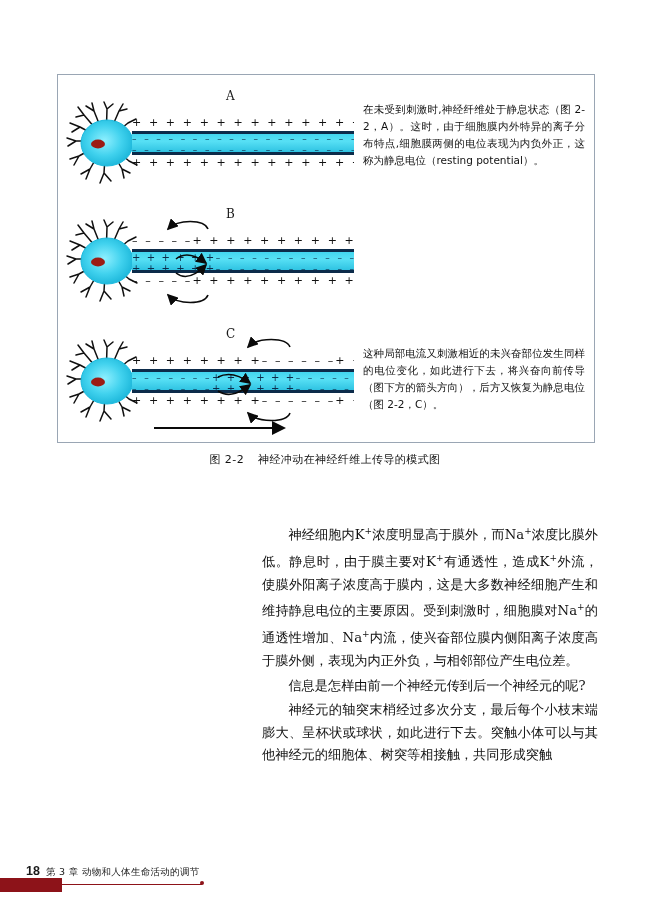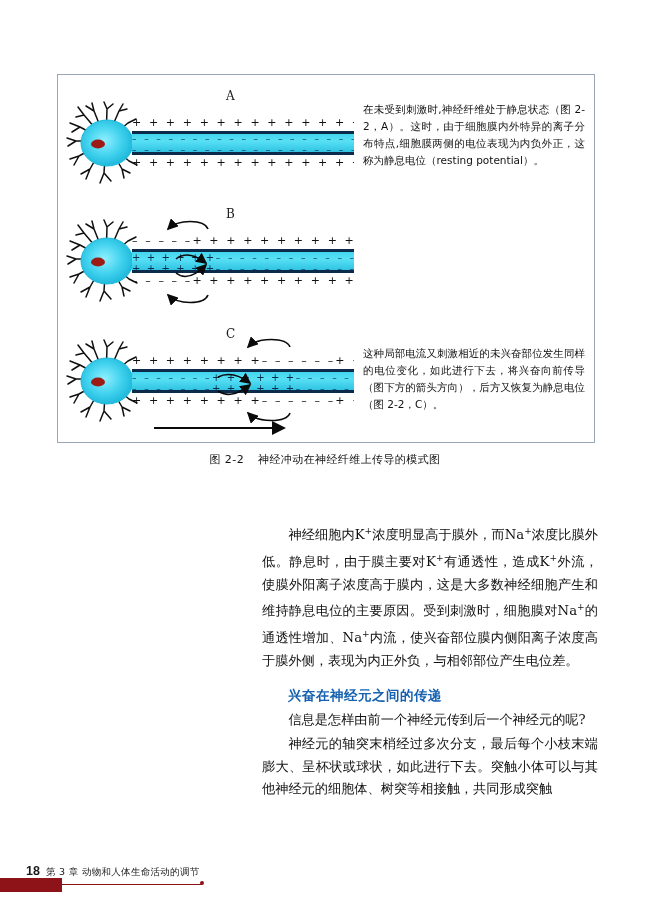--- a/index.html
+++ b/index.html
@@ -394,21 +394,20 @@
   <div class="note note-c">这种局部电流又刺激相近的未兴奋部位发生同样的电位变化，如此进行下去，将兴奋向前传导（图下方的箭头方向），后方又恢复为静息电位（图 2-2，C）。</div>
 </div>
 
 <div class="caption">
   <span class="cap-num">图 2-2</span><span>神经冲动在神经纤维上传导的模式图</span>
 </div>
 
 <div class="body-col">
   <p class="para"><span>神经细胞内K</span><sup>+</sup><span>浓度明显高于膜外，而Na</span><sup>+</sup><span>浓度比膜外低。静息时，由于膜主要对K</span><sup>+</sup><span>有通透性，造成K</span><sup>+</sup><span>外流，使膜外阳离子浓度高于膜内，这是大多数神经细胞产生和维持静息电位的主要原因。受到刺激时，细胞膜对Na</span><sup>+</sup><span>的通透性增加、Na</span><sup>+</sup><span>内流，使兴奋部位膜内侧阳离子浓度高于膜外侧，表现为内正外负，与相邻部位产生电位差。</span></p>
 
-  <div class="section-head">兴奋在神经元之间的传递</div>
 
   <p class="para">信息是怎样由前一个神经元传到后一个神经元的呢?</p>
   <p class="para">神经元的轴突末梢经过多次分支，最后每个小枝末端膨大、呈杯状或球状，如此进行下去。突触小体可以与其他神经元的细胞体、树突等相接触，共同形成突触</p>
 </div>
 
 <div class="footer-red"></div>
 <div class="footer-rule"></div>
 <div class="footer-dot"></div>
 <div class="footer-pageno">18</div>
 <div class="footer-chapter">第 3 章  动物和人体生命活动的调节</div>

